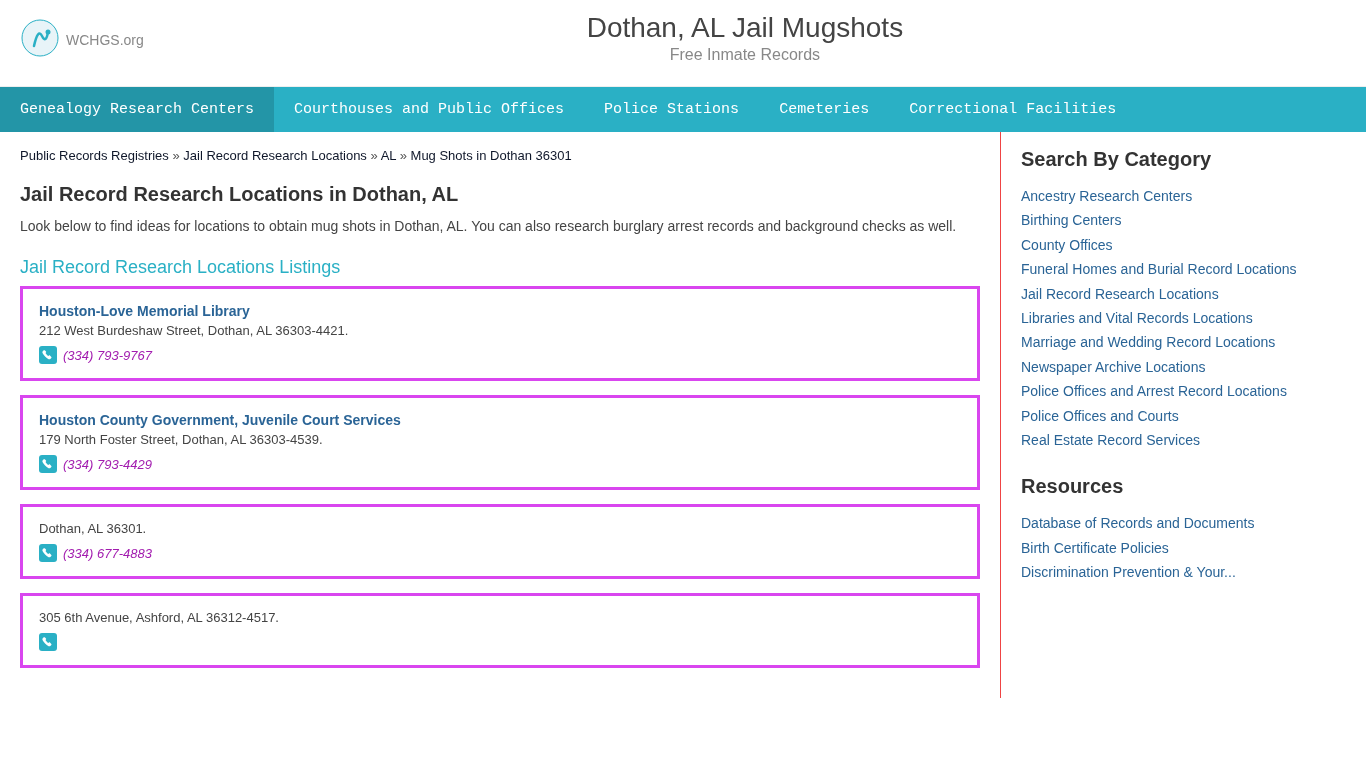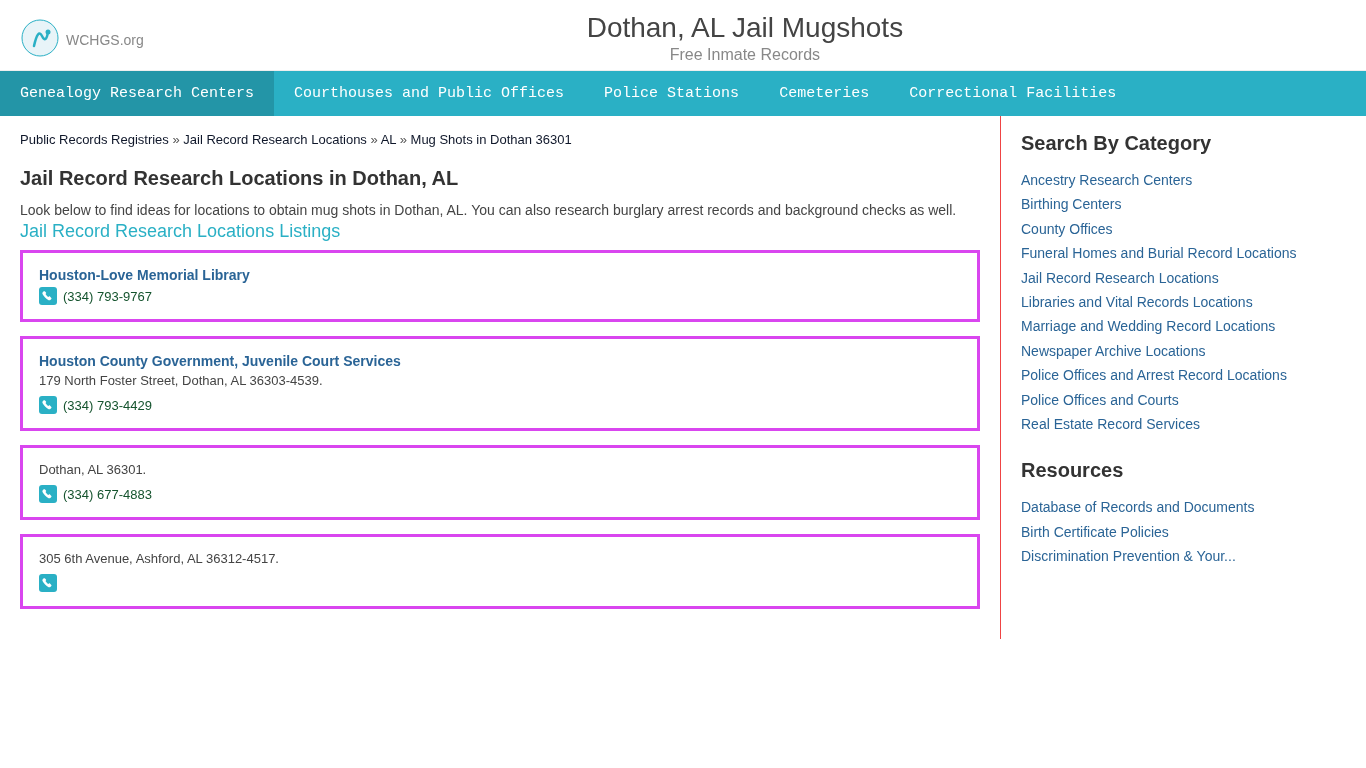--- a/index.html
+++ b/index.html
@@ -1,19 +1,19 @@
 <!DOCTYPE html>
 <html><head>
   <meta charset="utf-8">
   <style>
     * { margin: 0; padding: 0; box-sizing: border-box; }
     body { font-family: Arial, sans-serif; font-size: 14px; color: #333; background: #fff; }
 
     
-    .header { display: flex; flex-direction: column; align-items: center; padding: 12px 20px 0; border-bottom: 1px solid #eee; }
+    .header { display: flex; flex-direction: column; align-items: center; padding: 12px 20px 16px; border-bottom: 1px solid #eee; }
     .logo-area { display: flex; align-items: center; gap: 6px; }
     .logo-text { font-size: 22px; font-weight: bold; color: #333; }
     .logo-text span { color: #888; font-size: 14px; font-weight: normal; }
     .site-title { font-size: 28px; color: #444; font-weight: normal; flex: 1; text-align: center; }
     .site-subtitle { font-size: 16px; color: #888; margin-top: 2px; }
 
     
     nav { background: #2ab0c5; display: flex; align-items: stretch; }
     nav a { color: #fff; text-decoration: none; padding: 14px 20px; display: block; font-size: 15px; font-weight: 500; font-family: Liberation Mono, monospace; }
     nav a.active { background: rgba(0,0,0,0.15); }
@@ -23,30 +23,30 @@
     .main { flex: 1; padding: 16px 20px; max-width: 1000px; }
     .sidebar { width: 320px; padding: 16px 20px; border-left: 1px solid #ef4444; }
 
     
     .breadcrumb { font-size: 13px; margin-bottom: 20px; }
     .breadcrumb a { color: #0f172a; text-decoration: none; }
     .breadcrumb span { color: #555; }
 
     
     .page-title { font-size: 20px; font-weight: bold; color: #333; margin-bottom: 10px; }
-    .page-desc { font-size: 14px; color: #444; line-height: 1.5; }
+    .page-desc { font-size: 14px; color: #444; margin-bottom: 20px; line-height: 1.5; }
 
     
     .listings-title { font-size: 18px; color: #2ab0c5; margin-bottom: 8px; }
 
     
     .card { border: 3px solid #d946ef; border-radius: 0; padding: 14px 16px; margin-bottom: 14px; }
     .card-name { color: #2a6496; font-size: 14px; font-weight: bold; text-decoration: none; display: block; margin-bottom: 4px; }
     .card-address { font-size: 13px; color: #444; margin-bottom: 8px; }
-    .card-phone { display: flex; align-items: center; gap: 6px; font-size: 13px; color: #14532d; }
+    .card-phone { display: flex; align-items: center; gap: 6px; font-size: 13px; color: #a21caf; font-style: italic; }
     .phone-icon { width: 18px; height: 18px; background: #2ab0c5; border-radius: 3px; display: flex; align-items: center; justify-content: center; flex-shrink: 0; }
     .phone-icon svg { width: 12px; height: 12px; fill: #fff; }
 
     
     .sidebar-section { margin-bottom: 24px; }
     .sidebar-heading { font-size: 20px; color: #333; font-weight: bold; margin-bottom: 14px; }
     .sidebar-link { display: block; color: #2a6496; text-decoration: none; font-size: 14px; line-height: 1.6; margin-bottom: 2px; }
 
     
     .logo-svg { width: 40px; height: 40px; }
@@ -95,20 +95,21 @@
       <a href="#">Mug Shots in Dothan 36301</a>
     </div>
 
     <div class="page-title">Jail Record Research Locations in Dothan, AL</div>
     <div class="page-desc">Look below to find ideas for locations to obtain mug shots in Dothan, AL. You can also research burglary arrest records and background checks as well.</div>
 
     <div class="listings-title">Jail Record Research Locations Listings</div>
 
     <div class="card">
       <a href="#" class="card-name">Houston-Love Memorial Library</a>
+      <div class="card-address">212 West Burdeshaw Street, Dothan, AL 36303-4421.</div>
       <div class="card-phone">
         <div class="phone-icon">
           <svg viewBox="0 0 16 16">
               <path d="M3 1.5c-.3 0-.5.1-.7.3L1 3.1C.4 3.7.3 4.6.7 5.4c.8 1.7 2 3.3 3.4 4.7 1.4 1.4 3 2.6 4.7 3.4.8.4 1.7.3 2.3-.3l1.3-1.3c.4-.4.4-1 0-1.4L10.6 8.7c-.4-.4-1-.4-1.4 0l-.7.7c-.8-.5-1.5-1.1-2.1-1.8C5.7 6.9 5.1 6.2 4.6 5.4l.7-.7c.4-.4.4-1 0-1.4L3.7 1.8C3.5 1.6 3.3 1.5 3 1.5z"></path>
             </svg>
         </div>
         <span>(334) 793-9767</span>
       </div>
     </div>
 

